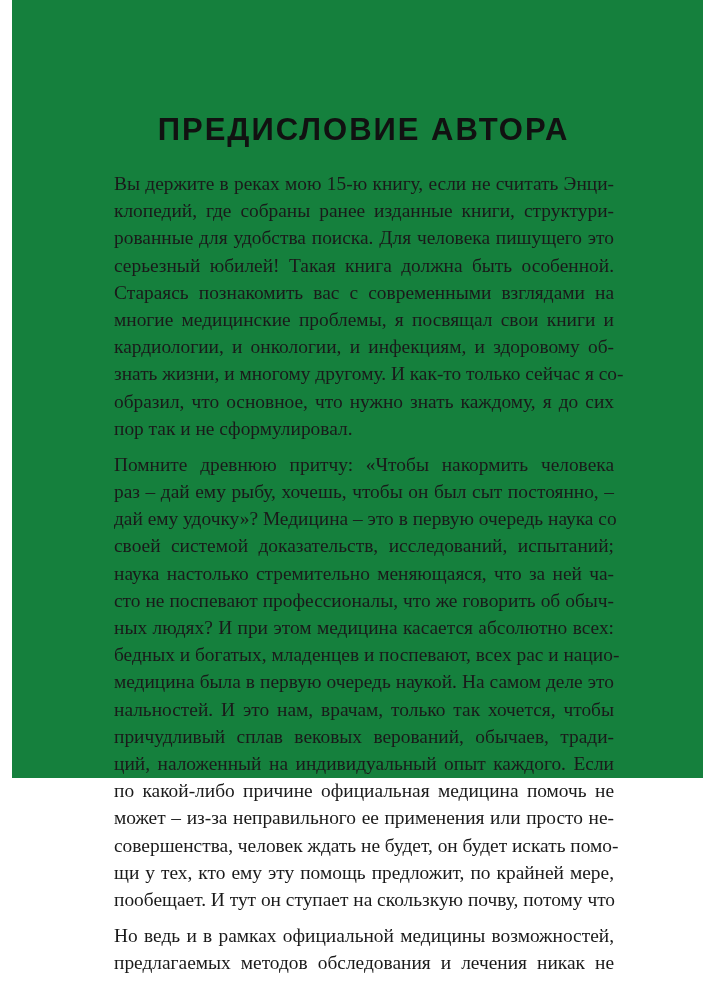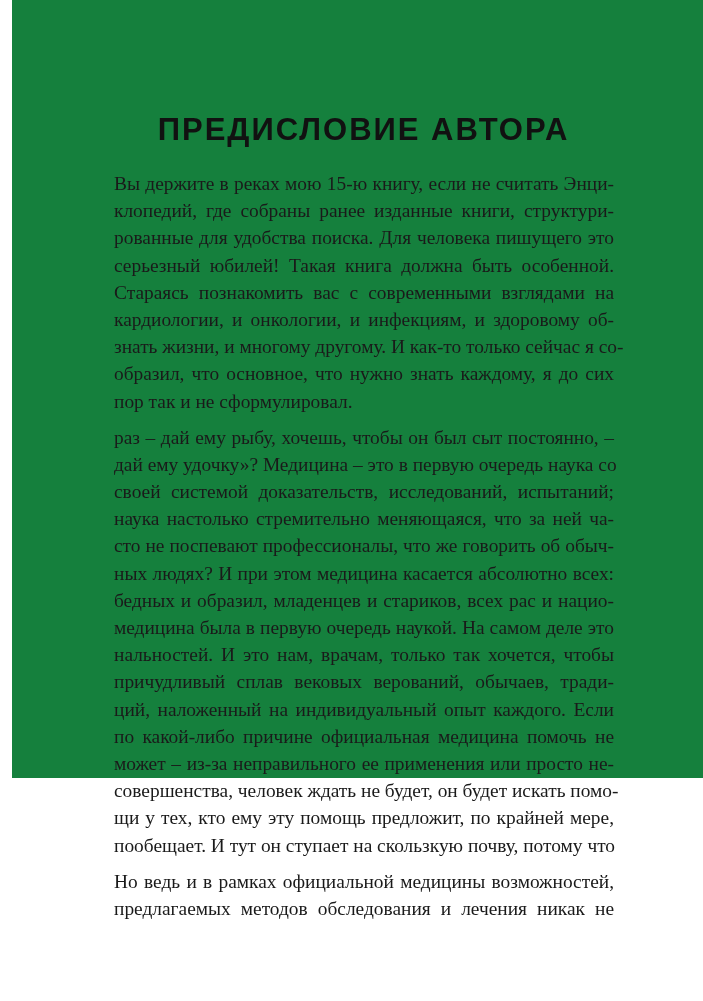--- a/index.html
+++ b/index.html
@@ -24,34 +24,36 @@
 <div class="page">
   <div class="title">ПРЕДИСЛОВИЕ АВТОРА</div>
 
   <div class="body-text">
     <div class="para">
       <div class="line">Вы держите в реках мою 15-ю книгу, если не считать Энци-</div>
       <div class="line">клопедий, где собраны ранее изданные книги, структури-</div>
       <div class="line">рованные для удобства поиска. Для человека пишущего это</div>
       <div class="line">серьезный юбилей! Такая книга должна быть особенной.</div>
       <div class="line">Стараясь познакомить вас с современными взглядами на</div>
+      <div class="line">многие медицинские проблемы, я посвящал свои книги и</div>
       <div class="line">кардиологии, и онкологии, и инфекциям, и здоровому об-</div>
       <div class="line">знать жизни, и многому другому. И как-то только сейчас я со-</div>
       <div class="line">образил, что основное, что нужно знать каждому, я до сих</div>
       <div class="line last">пор так и не сформулировал.</div>
     </div>
 
     <div class="para">
+      <div class="line">Помните древнюю притчу: «Чтобы накормить человека</div>
       <div class="line">раз – дай ему рыбу, хочешь, чтобы он был сыт постоянно, –</div>
       <div class="line">дай ему удочку»? Медицина – это в первую очередь наука со</div>
       <div class="line">своей системой доказательств, исследований, испытаний;</div>
       <div class="line">наука настолько стремительно меняющаяся, что за ней ча-</div>
       <div class="line">сто не поспевают профессионалы, что же говорить об обыч-</div>
       <div class="line">ных людях? И при этом медицина касается абсолютно всех:</div>
-      <div class="line">бедных и образил, младенцев и стариков, всех рас и нацио-</div>
+      <div class="line">бедных и богатых, младенцев и поспевают, всех рас и нацио-</div>
       <div class="line">медицина была в первую очередь наукой. На самом деле это</div>
       <div class="line">нальностей. И это нам, врачам, только так хочется, чтобы</div>
       <div class="line">причудливый сплав вековых верований, обычаев, тради-</div>
       <div class="line">ций, наложенный на индивидуальный опыт каждого. Если</div>
       <div class="line">по какой-либо причине официальная медицина помочь не</div>
       <div class="line">может – из-за неправильного ее применения или просто не-</div>
       <div class="line">совершенства, человек ждать не будет, он будет искать помо-</div>
       <div class="line">щи у тех, кто ему эту помощь предложит, по крайней мере,</div>
       <div class="line">пообещает. И тут он ступает на скользкую почву, потому что</div>
     </div>

